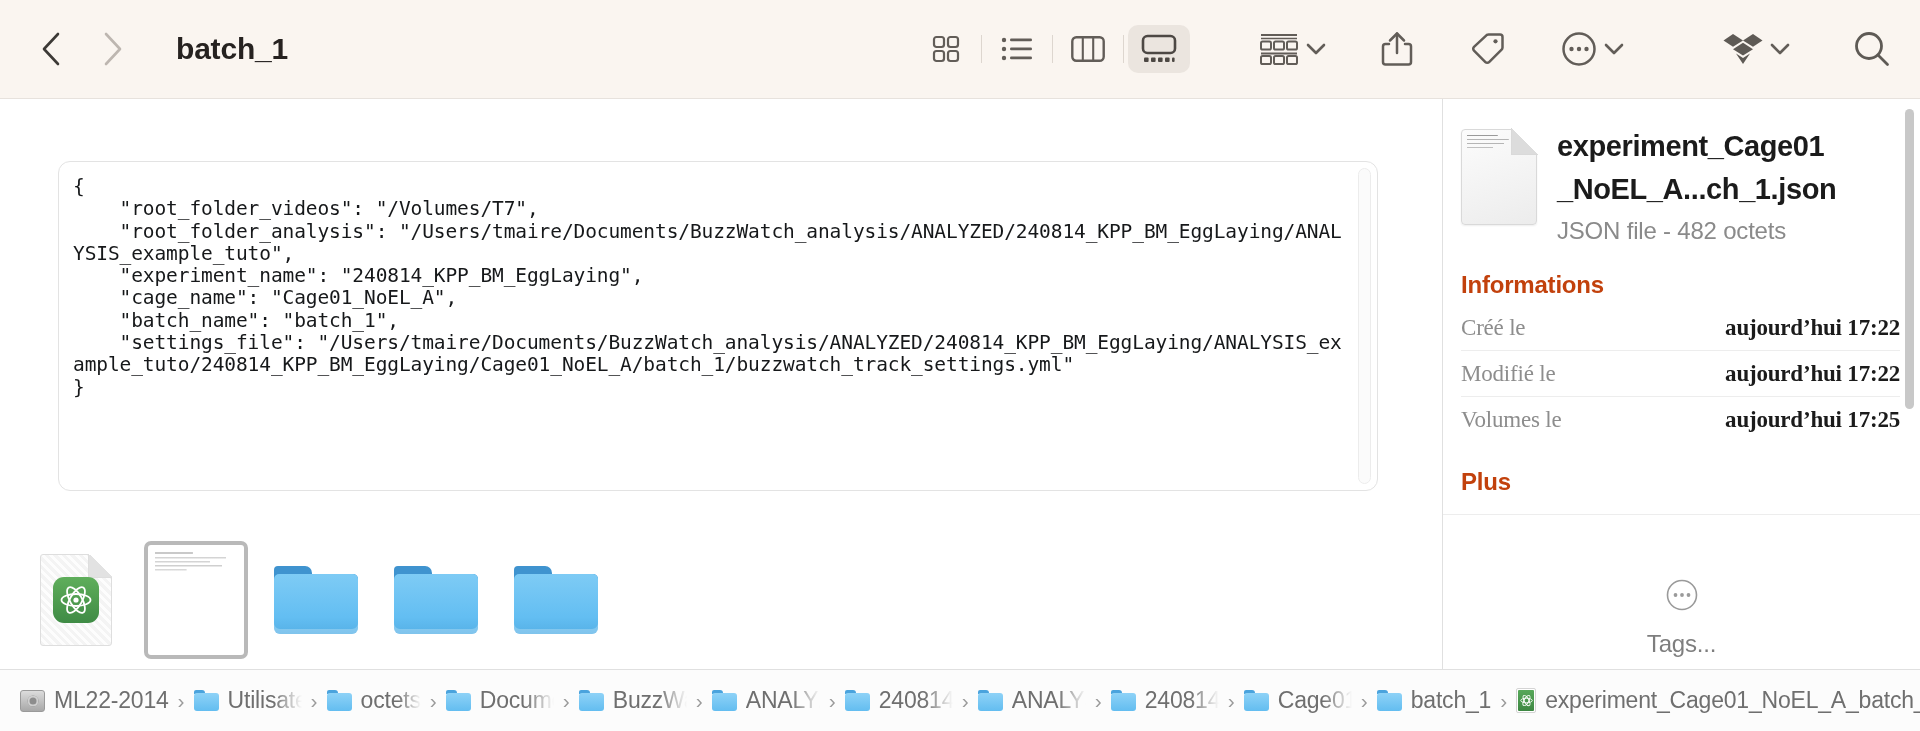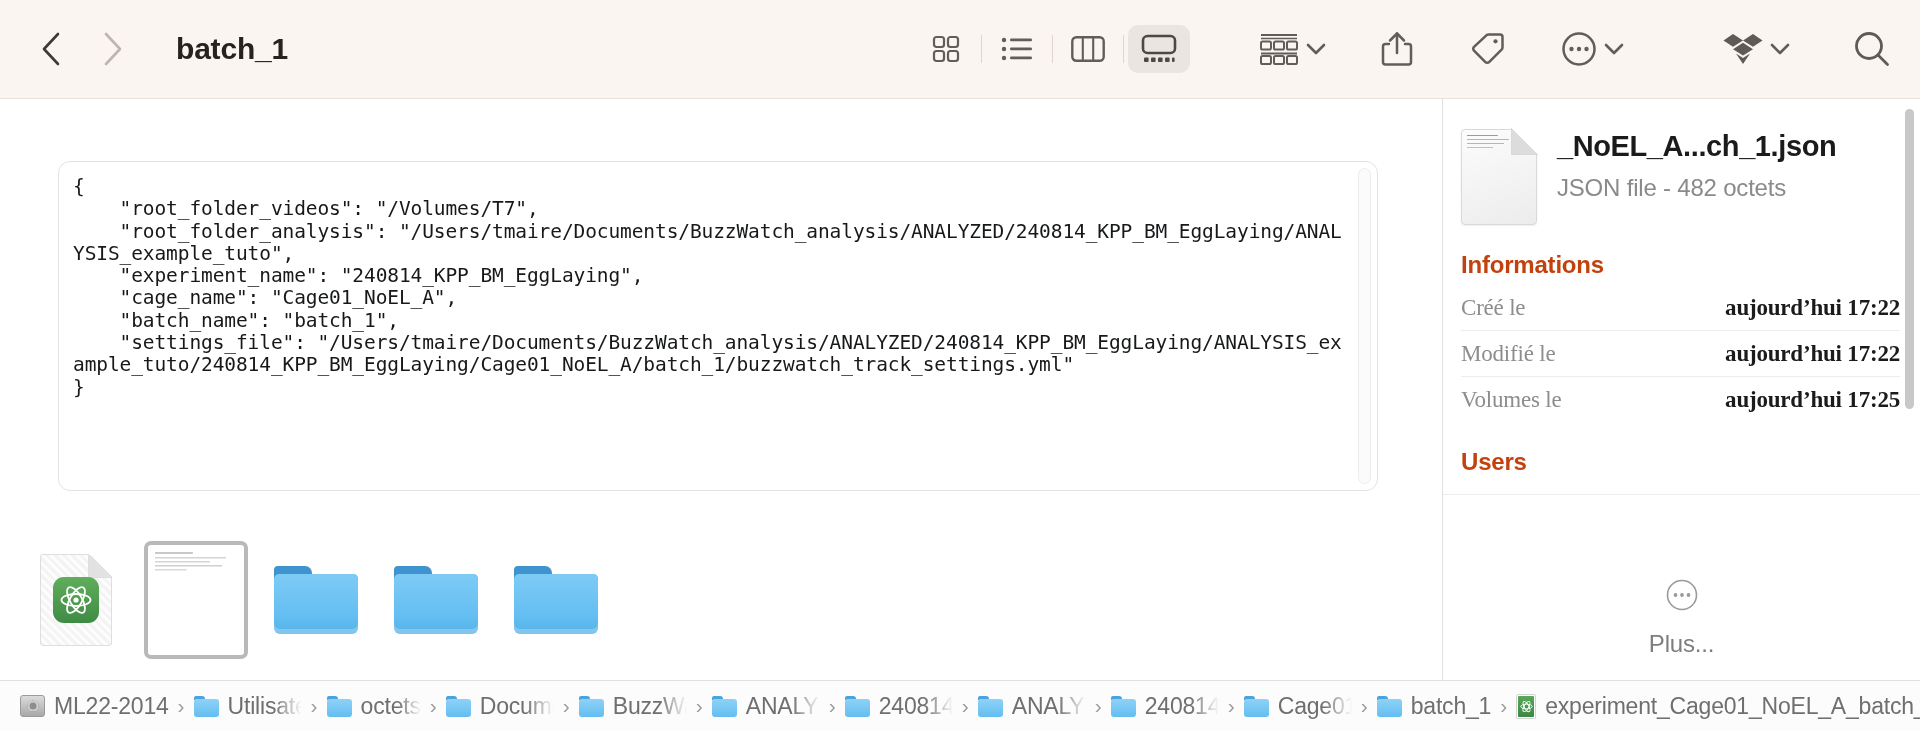--- a/index.html
+++ b/index.html
@@ -186,21 +186,21 @@
   .tags-sect { margin-top: 22px; }
   .tags-rule { height: 1px; background: #ededed; margin: 18px 0 0 0; }
   .plus-area {
     position: absolute; left: 0; right: 0; bottom: 22px;
     display: flex; flex-direction: column; align-items: center; gap: 14px;
   }
   .plus-label { font-size: 24px; color: #7e7e7e; letter-spacing: -0.2px; }
 
   
   .pathbar {
-    position: absolute; left: 0; right: 0; bottom: 0; height: 51px;
+    position: absolute; left: 0; right: 0; bottom: 0; height: 62px;
     background: #fcfcfc; border-top: 1px solid #e0e0e0;
     display: flex; align-items: center; padding-left: 20px; overflow: hidden;
   }
   .crumb { display: flex; align-items: center; flex: 0 0 auto; }
   .crumb-ico { margin-right: 9px; display: flex; align-items: center; }
   .crumb-label {
     font-size: 23px; color: #6f6f6f; letter-spacing: -0.2px; white-space: nowrap;
   }
   .crumb-label.trunc {
     max-width: 74px; overflow: hidden;
@@ -429,20 +429,21 @@
     <div class="info-panel">
       <div class="info-scroll"></div>
 
       <div class="file-head">
         <div class="big-doc">
           <div class="sheet"></div>
           <div class="minilines"></div>
           <div class="fold"></div>
         </div>
         <div class="file-meta">
+          <div class="file-name">experiment_Cage01</div>
           <div class="file-name">_NoEL_A...ch_1.json</div>
           <div class="file-sub">JSON file - 482 octets</div>
         </div>
       </div>
 
       <div class="sect-title">Informations</div>
       <div class="kv-list">
         <div class="kv-row">
           <span class="kv-k">Créé le</span>
           <span class="kv-v">aujourd’hui 17:22</span>
@@ -451,34 +452,34 @@
           <span class="kv-k">Modifié le</span>
           <span class="kv-v">aujourd’hui 17:22</span>
         </div>
         <div class="kv-row">
           <span class="kv-k">Volumes le</span>
           <span class="kv-v">aujourd’hui 17:25</span>
         </div>
       </div>
 
       <div class="tags-sect">
-        <div class="sect-title">Users</div>
+        <div class="sect-title">Plus</div>
         <div class="tags-rule"></div>
       </div>
 
       <div class="plus-area">
         <div>
           <svg width="34" height="34" viewBox="0 0 34 34">
             <circle cx="17" cy="17" r="14.5" fill="none" stroke="#9a9a9a" stroke-width="1.6"></circle>
             <circle cx="10.5" cy="17" r="1.9" fill="#9a9a9a"></circle>
             <circle cx="17" cy="17" r="1.9" fill="#9a9a9a"></circle>
             <circle cx="23.5" cy="17" r="1.9" fill="#9a9a9a"></circle>
           </svg>
         </div>
-        <div class="plus-label">Plus...</div>
+        <div class="plus-label">Tags...</div>
       </div>
     </div>
   </div>
 
   <div class="pathbar">
 
     <div class="crumb">
       <span class="crumb-ico">
           <span class="mini-drive"></span>
         </span>

